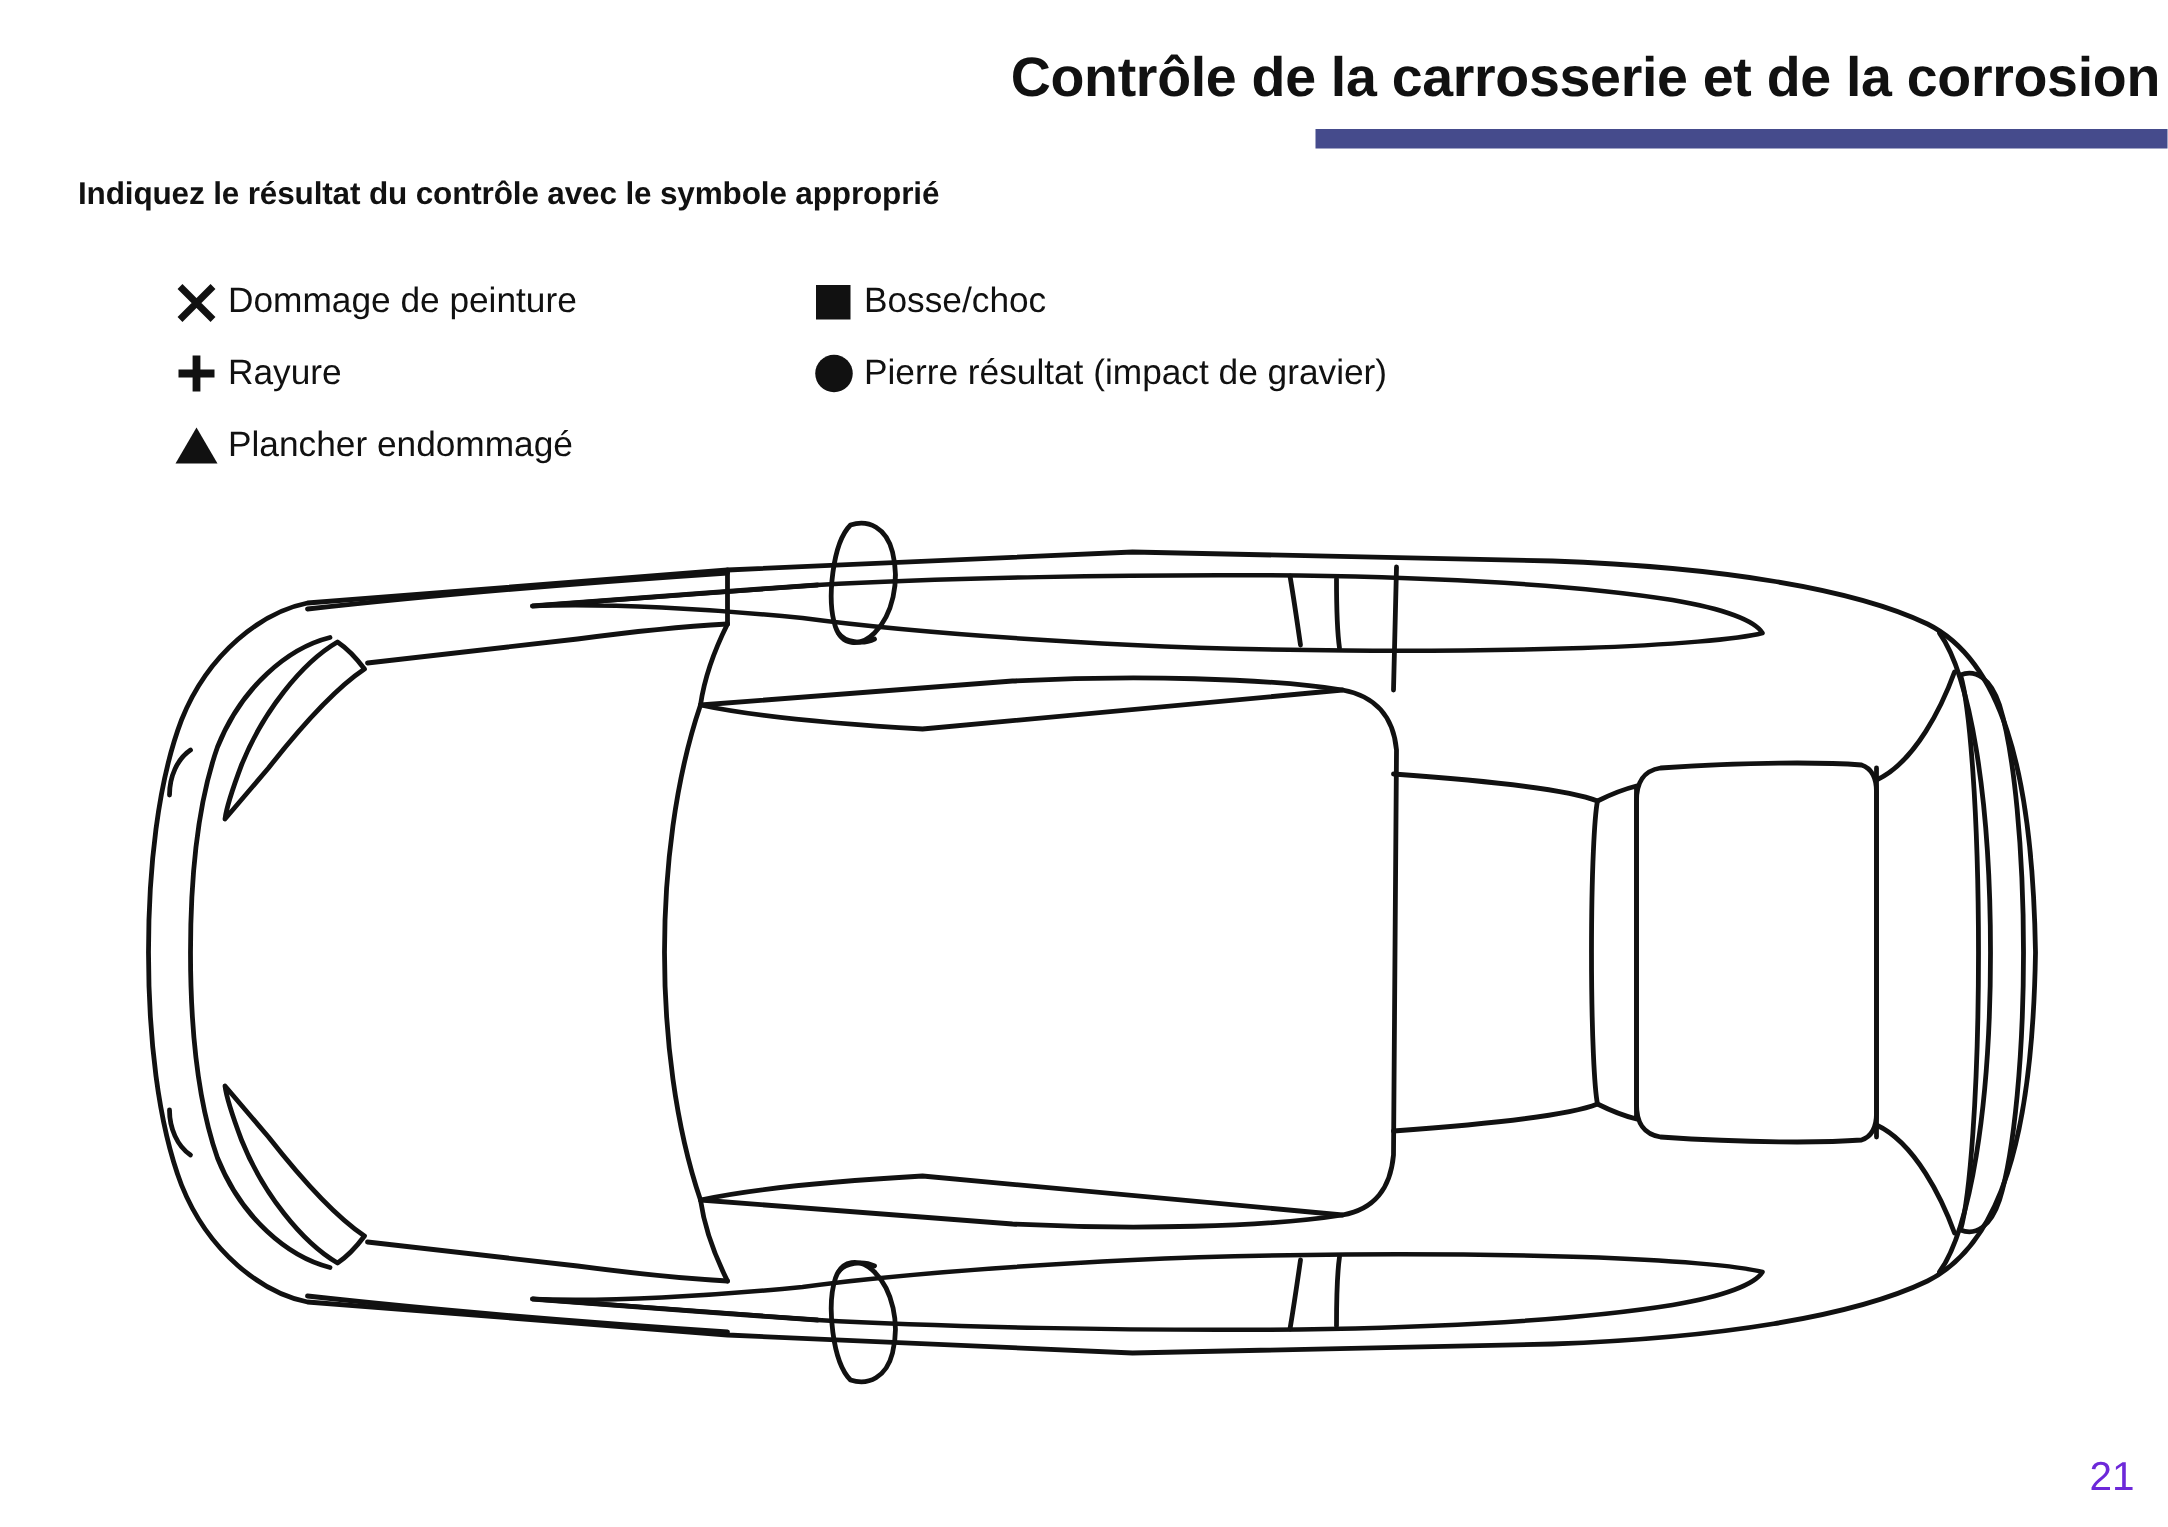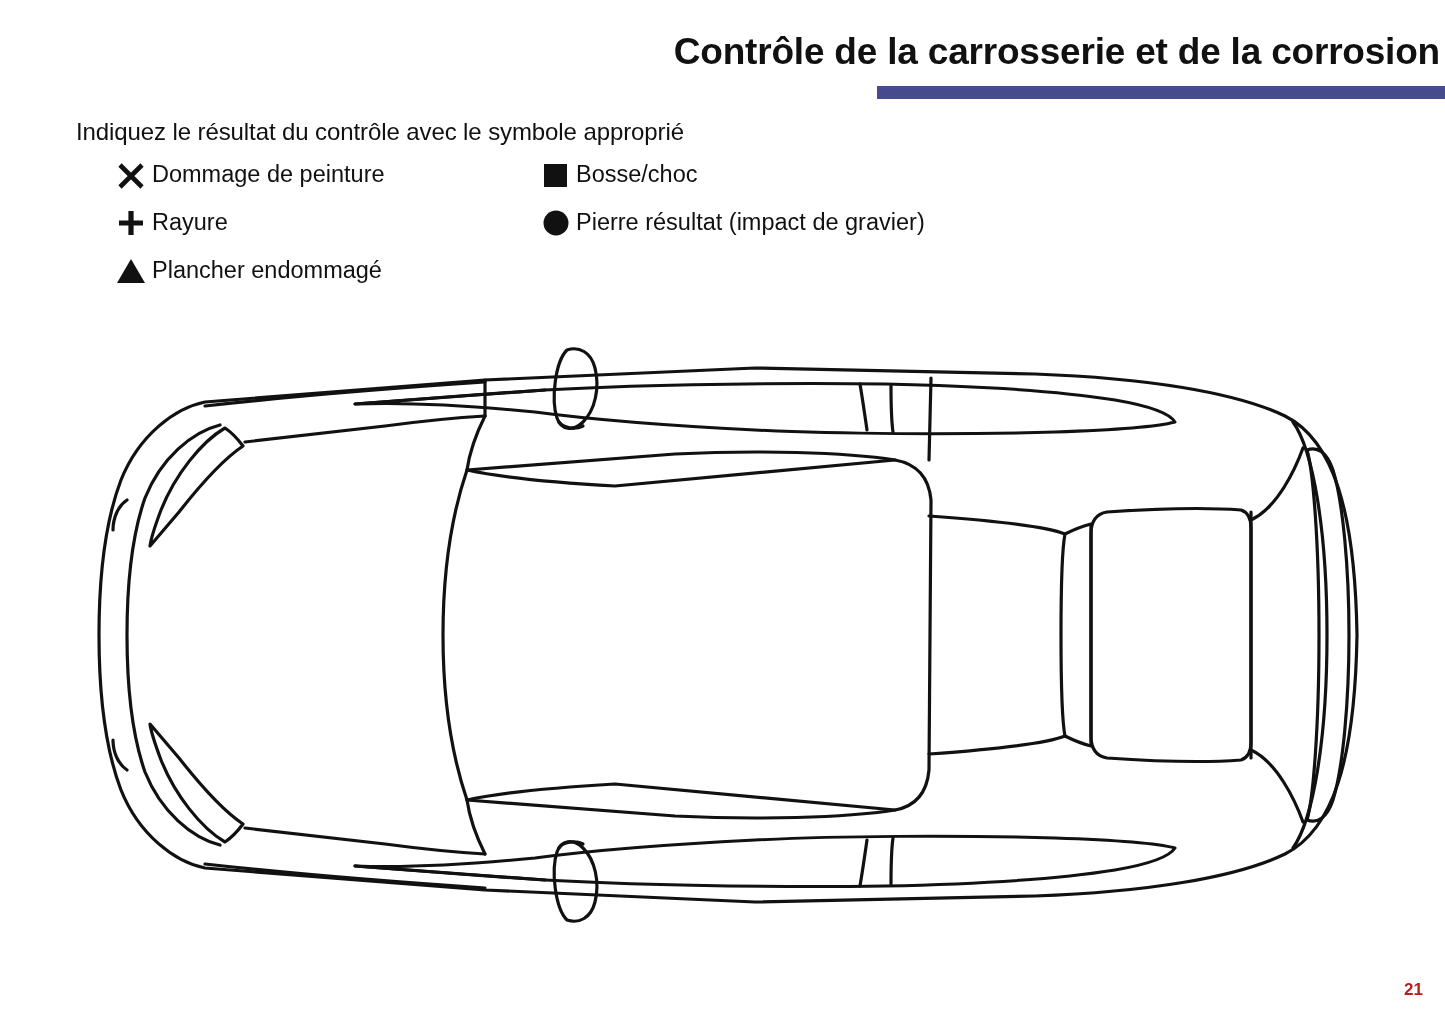--- a/index.html
+++ b/index.html
@@ -46,30 +46,30 @@
 
   
   #legend-block {
     position: absolute;
     left: 0;
     top: 118px;
     width: 1445px;
   }
   #legend-heading {
     position: absolute;
-    left: 76px;
+    left: 52px;
     top: 0px;
-    font-size: 24px;
-    font-weight: normal;
+    font-size: 21px;
+    font-weight: bold;
     letter-spacing: -0.1px;
     white-space: nowrap;
   }
   .legend-col {
     position: absolute;
-    top: 33px;
+    top: 59px;
   }
   #legend-col-left  { left: 112px; }
   #legend-col-right { left: 537px; }
 
   .legend-row {
     display: flex;
     align-items: center;
     height: 48px;
   }
   .legend-sym {
@@ -97,23 +97,22 @@
     width: 1350px;
     height: 610px;
   }
   #car-diagram svg { display: block; width: 100%; height: 100%; }
 
   
   #page-number {
     position: absolute;
     right: 22px;
     bottom: 18px;
-    font-size: 17px;
-    color: #b91c1c;
-    font-weight: bold;
+    font-size: 27px;
+    color: #6d28d9;
   }
 </style>
 </head>
 <body>
 
 <div id="header">
   <div id="page-title">Contrôle de la carrosserie et de la corrosion</div>
   <div id="title-rule"></div>
 </div>
 

